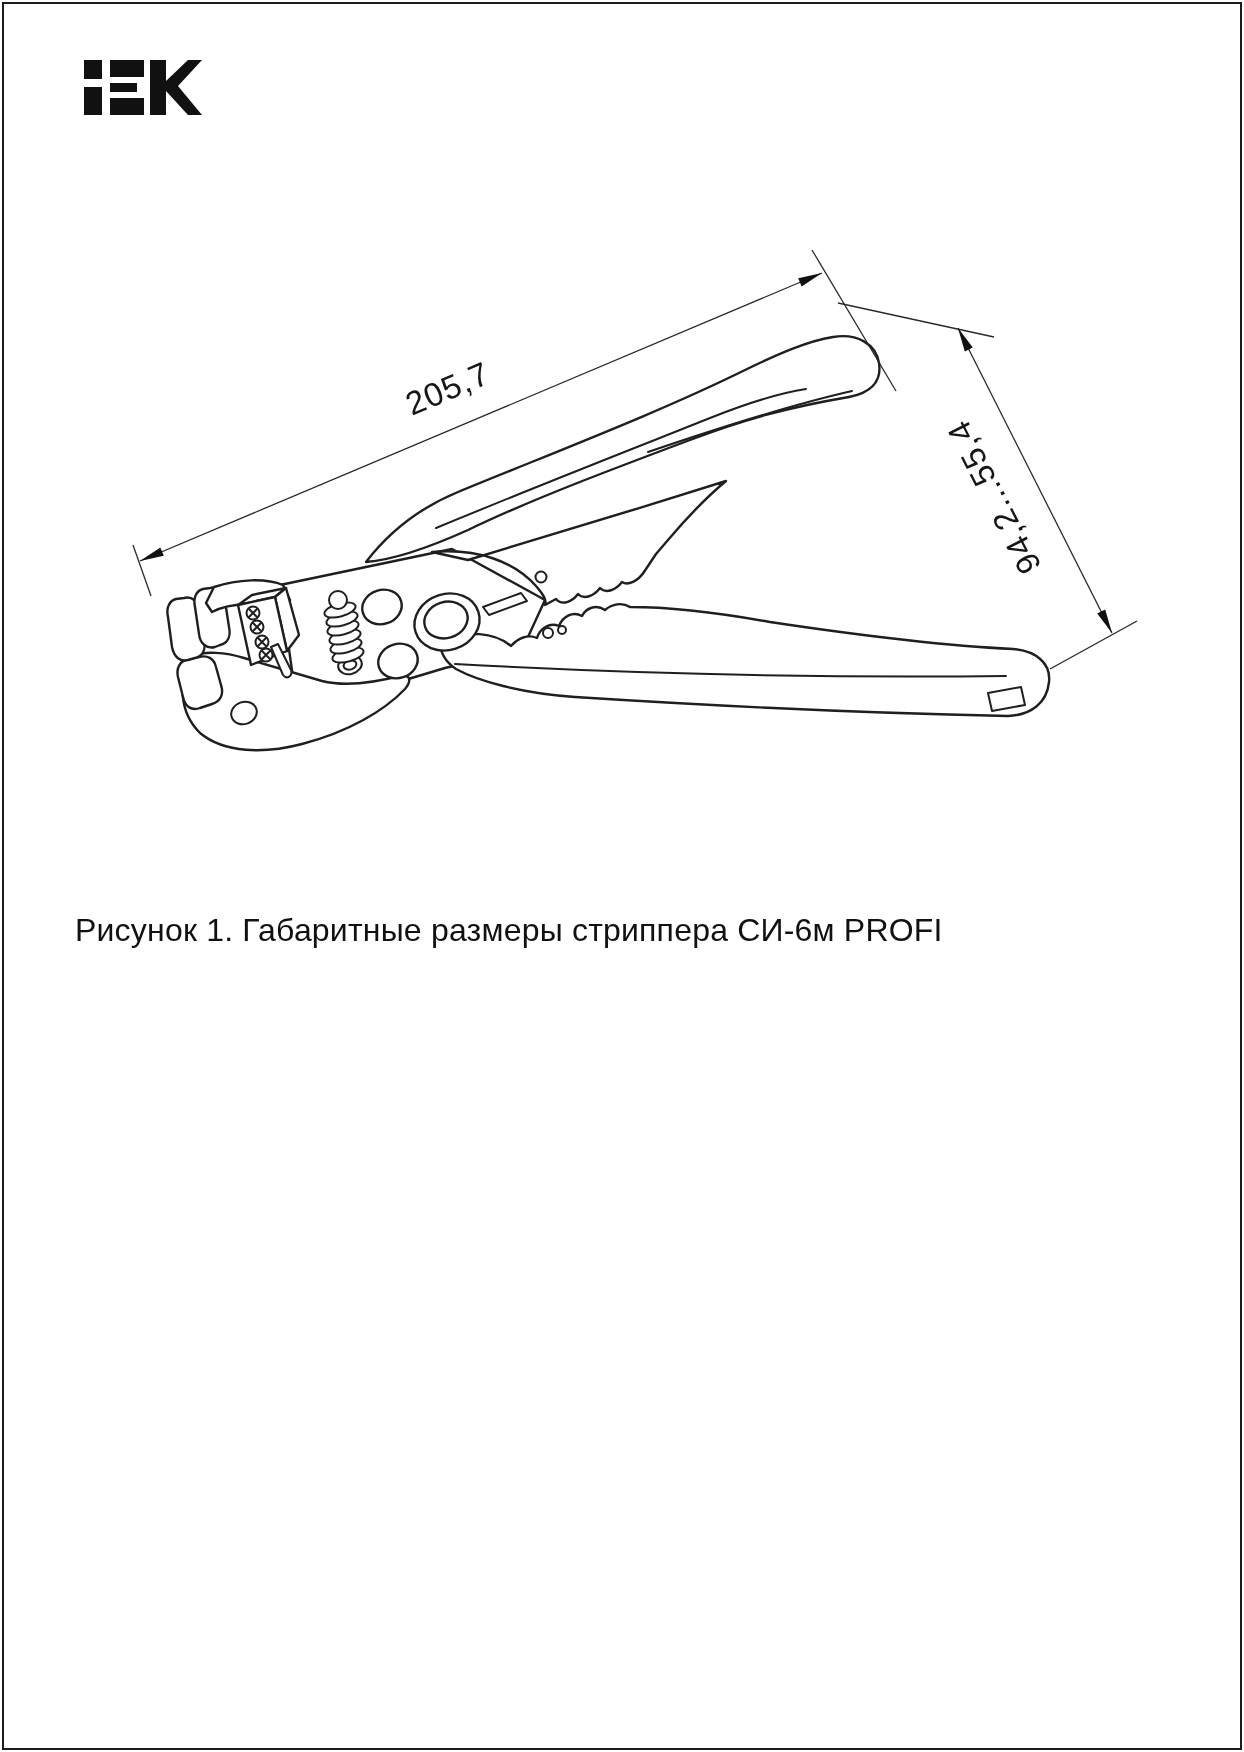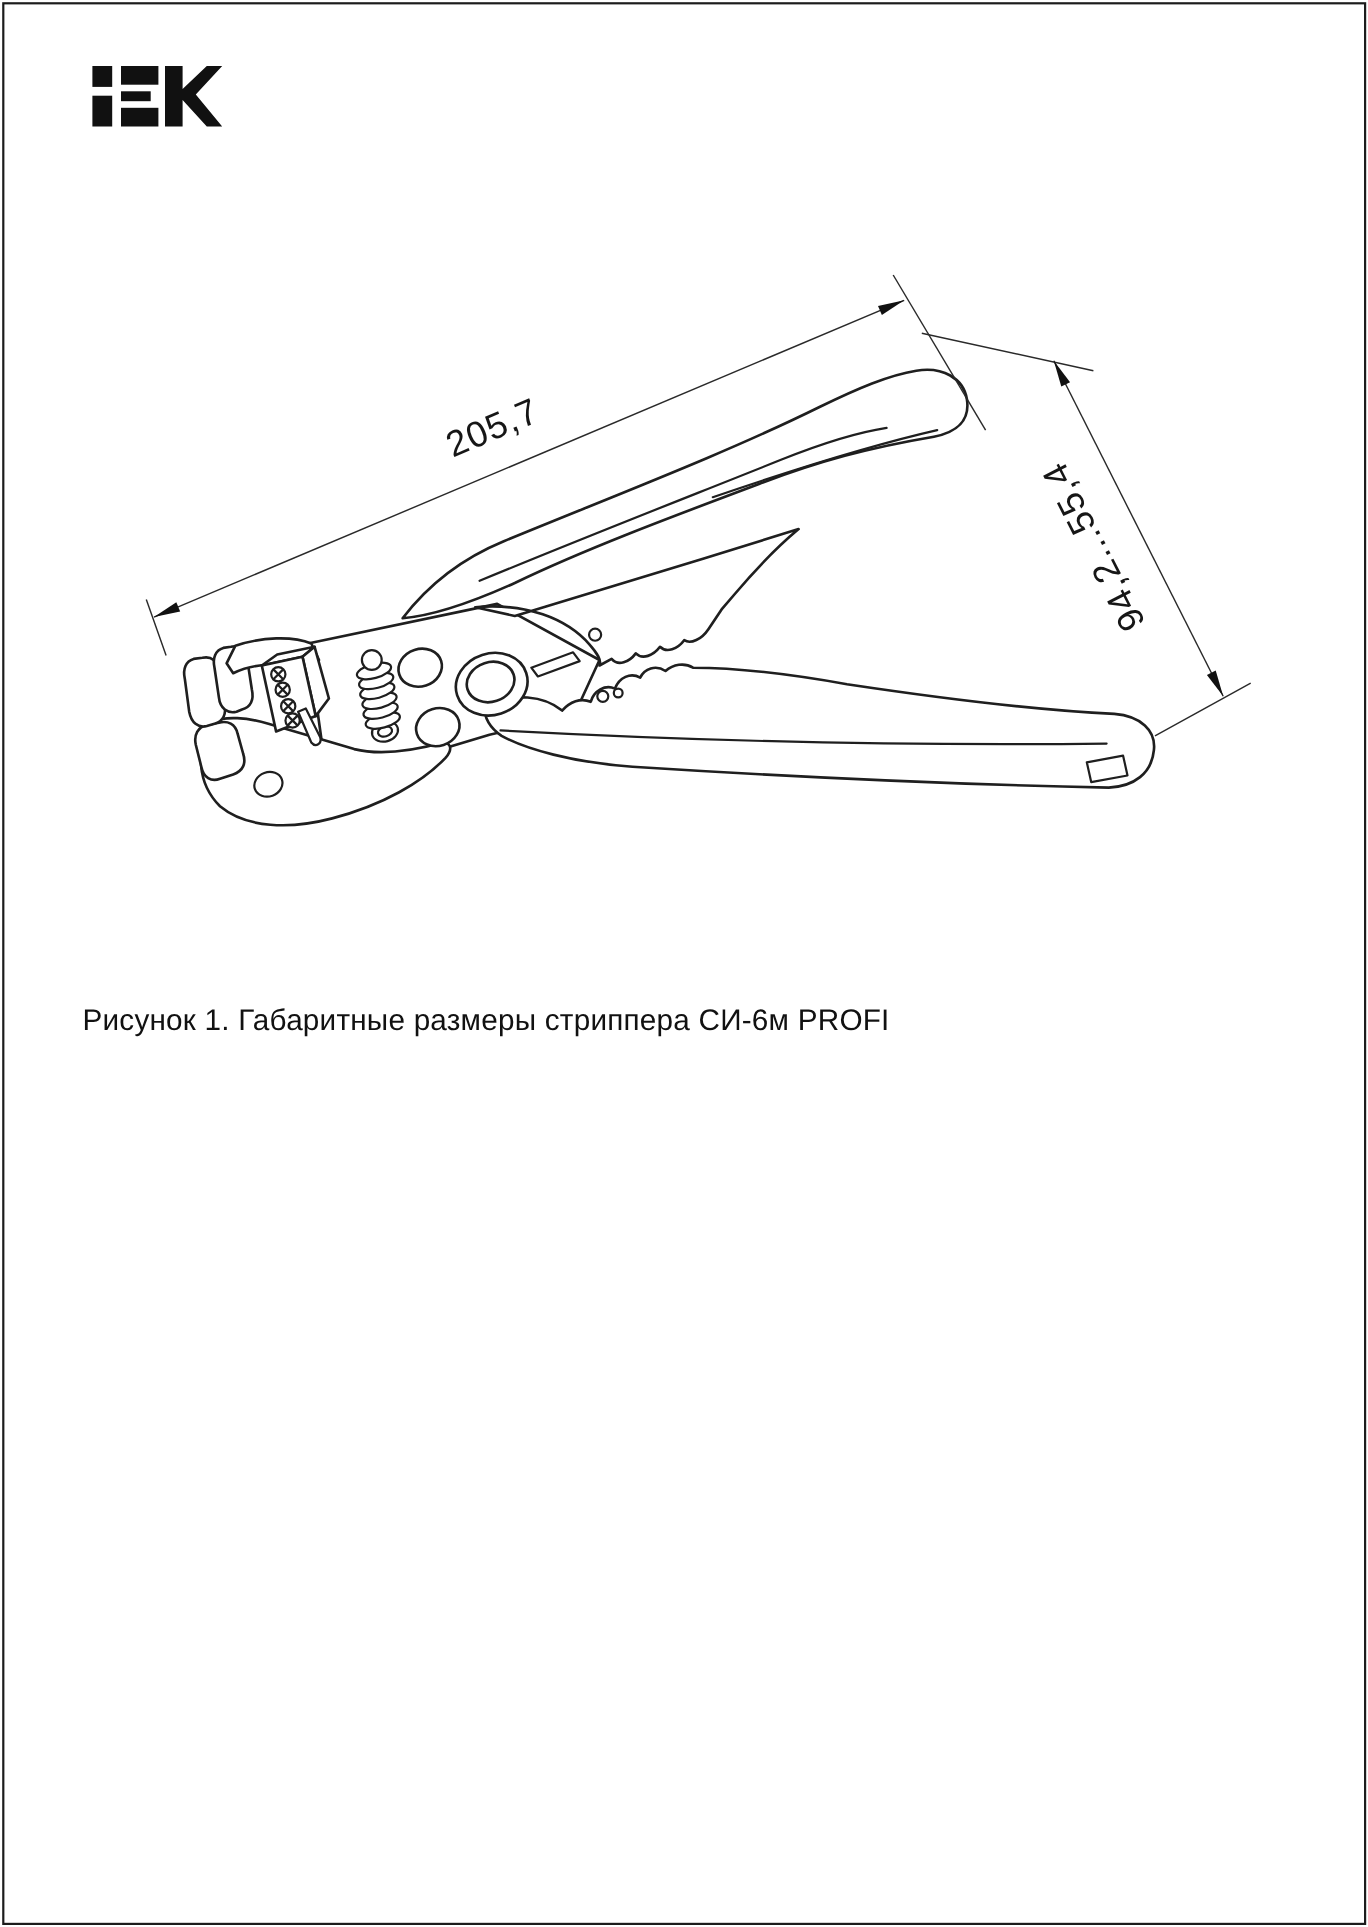--- a/index.html
+++ b/index.html
@@ -13,21 +13,21 @@
   }
   .page-frame{
     position:absolute; inset:2px;
     border:2px solid #1c1c1c;
     pointer-events:none;
   }
   .drawing-svg{position:absolute;left:0;top:0;}
   .caption{
     position:absolute;
     left:75px; top:912px;
-    font-size:27px;
+    font-size:32px;
     color:#111111;
     letter-spacing:0.2px;
     white-space:nowrap;
   }
   .dim-text{
     font-family:"Liberation Sans", sans-serif;
     font-size:33px;
     letter-spacing:1px;
     fill:#161616;
   }

